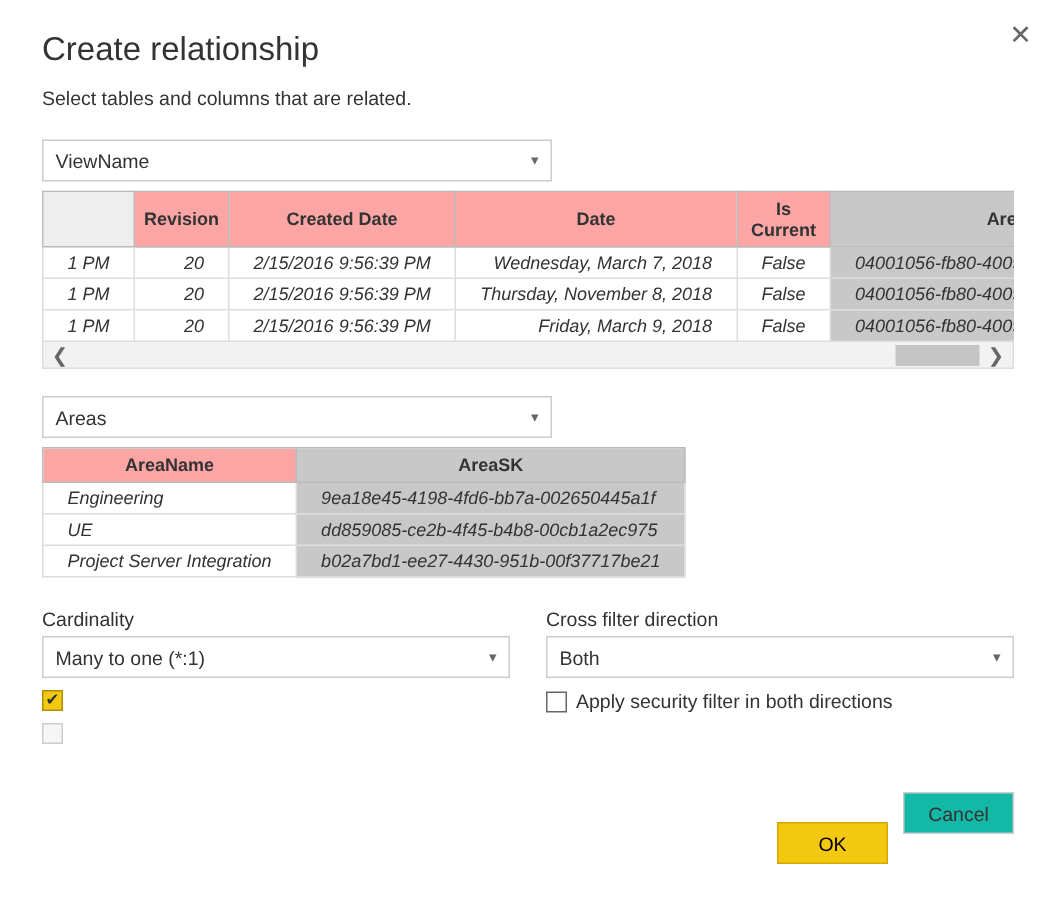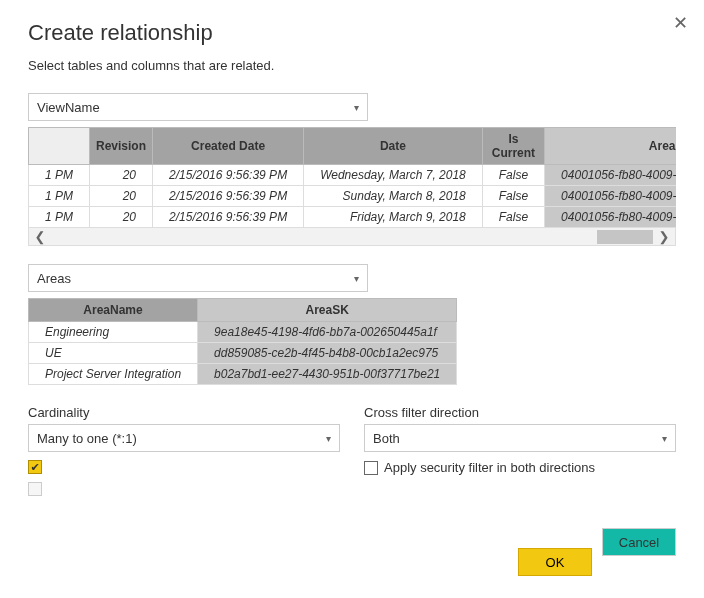--- a/index.html
+++ b/index.html
@@ -6,21 +6,21 @@
 body { font-family: "Segoe UI", Arial, sans-serif; background: #fff; color: #333; font-size: 13px; width: 704px; height: 598px; position: relative; padding: 20px 28px; }
 .close-x { position: absolute; top: 12px; right: 16px; font-size: 18px; color: #666; cursor: pointer; font-weight: 300; }
 .title { font-size: 22px; font-weight: 300; color: #333; margin-bottom: 12px; }
 .subtitle { font-size: 13px; color: #333; margin-bottom: 20px; }
 .dropdown { border: 1px solid #ccc; background: #fff; height: 28px; display: flex; align-items: center; justify-content: space-between; padding: 0 8px; cursor: pointer; margin-bottom: 6px; }
 .dropdown .dd-text { color: #333; }
 .dropdown .dd-caret { color: #666; font-size: 10px; }
 .dd-wide { width: 340px; }
 .dd-full { width: 100%; }
 table { border-collapse: collapse; width: 100%; font-size: 12px; }
-th { background: #a3a3a3; border: 1px solid #bbb; padding: 4px 6px; font-weight: 600; text-align: center; color: #333; }
+th { background: #fca5a5; border: 1px solid #bbb; padding: 4px 6px; font-weight: 600; text-align: center; color: #333; }
 td { border: 1px solid #ddd; padding: 3px 16px; white-space: nowrap; font-style: italic; color: #333; }
 .t1-wrap { width: 648px; overflow: hidden; }
 .t1 td.rev, .t1 td.iscur { text-align: right; }
 .t1 td.date { text-align: right; }
 .t1 th.areask, .t1 td.areask { background: #c8c8c8; }
 .t1 td.lpm { width: 36px; }
 .scrollbar { width: 648px; height: 18px; background: #f2f2f2; display: flex; align-items: center; justify-content: space-between; border: 1px solid #ddd; border-top: none; margin-bottom: 18px; }
 .scrollbar .sbtn { width: 22px; text-align: center; color: #666; cursor: pointer; font-size: 13px; }
 .scrollbar .track { flex: 1; height: 14px; position: relative; }
 .scrollbar .thumb { position: absolute; right: 0; top: 0; width: 56px; height: 14px; background: #c5c5c5; }
@@ -69,21 +69,21 @@
   <td class="rev">20</td>
   <td class="date">2/15/2016 9:56:39 PM</td>
   <td class="date">Wednesday, March 7, 2018</td>
   <td class="iscur">False</td>
   <td class="areask">04001056-fb80-4009-888c-ab65afef1adb</td>
 </tr>
 <tr>
   <td class="lpm">1 PM</td>
   <td class="rev">20</td>
   <td class="date">2/15/2016 9:56:39 PM</td>
-  <td class="date">Sunday, March 8, 2018</td>
+  <td class="date">Thursday, November 8, 2018</td>
   <td class="iscur">False</td>
   <td class="areask">04001056-fb80-4009-888c-ab65afef1adb</td>
 </tr>
 <tr>
   <td class="lpm">1 PM</td>
   <td class="rev">20</td>
   <td class="date">2/15/2016 9:56:39 PM</td>
   <td class="date">Friday, March 9, 2018</td>
   <td class="iscur">False</td>
   <td class="areask">04001056-fb80-4009-888c-ab65afef1adb</td>

